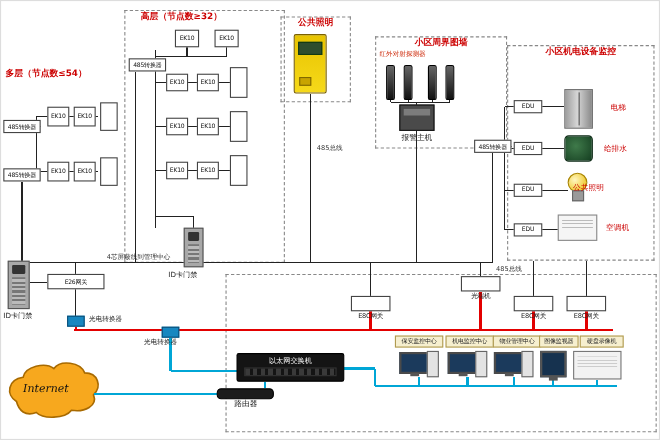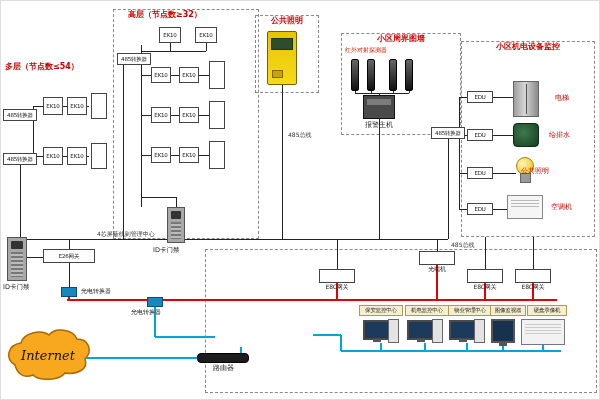--- a/index.html
+++ b/index.html
@@ -145,21 +145,21 @@
     <div class="tnode" style="left: 80px; top: 287px; font-size: 6px; color: rgb(34, 34, 34);">光电转换器</div>
     <div class="tnode" style="left: 130px; top: 308px; font-size: 6px; color: rgb(34, 34, 34);">光电转换器</div>
     <div class="tnode" style="left: 212px; top: 364px; font-size: 7px; color: rgb(34, 34, 34); font-family: Liberation Mono, monospace;">路由器</div>
     <div class="tnode" style="left: 287px; top: 131px; font-size: 6px; color: rgb(51, 51, 51);">485总线</div>
     <div class="tnode" style="left: 450px; top: 241px; font-size: 6px; color: rgb(51, 51, 51);">485总线</div>
     <div class="tnode" style="left: 96px; top: 230px; font-size: 6px; color: rgb(51, 51, 51);">4芯屏蔽线到管理中心</div>
     <div class="tnode" style="left: 554px; top: 94px; font-size: 7px; color: rgb(204, 0, 0);">电梯</div>
     <div class="tnode" style="left: 548px; top: 131px; font-size: 7px; color: rgb(204, 0, 0);">给排水</div>
     <div class="tnode" style="left: 520px; top: 167px; font-size: 7px; color: rgb(204, 0, 0);">公共照明</div>
     <div class="tnode" style="left: 550px; top: 203px; font-size: 7px; color: rgb(204, 0, 0);">空调机</div>
-    <div class="tnode i serif" style="left: 20px; top: 348px; font-size: 13px; color: rgb(17, 17, 17);">Internet</div>
+    <div class="tnode i serif" style="left: 20px; top: 348px; font-size: 10px; color: rgb(17, 17, 17);">Internet</div>
     <div class="node t-box" style="left: 116px; top: 52px; width: 34px; height: 12px;">485转换器</div>
     <div class="node t-box" style="left: 158px; top: 26px; width: 22px; height: 16px;">EK10</div>
     <div class="node t-box" style="left: 194px; top: 26px; width: 22px; height: 16px;">EK10</div>
     <div class="node t-box" style="left: 150px; top: 66px; width: 20px; height: 16px;">EK10</div>
     <div class="node t-box" style="left: 178px; top: 66px; width: 20px; height: 16px;">EK10</div>
     <div class="node t-box" style="left: 208px; top: 60px; width: 16px; height: 28px;"></div>
     <div class="node t-box" style="left: 150px; top: 106px; width: 20px; height: 16px;">EK10</div>
     <div class="node t-box" style="left: 178px; top: 106px; width: 20px; height: 16px;">EK10</div>
     <div class="node t-box" style="left: 208px; top: 100px; width: 16px; height: 28px;"></div>
     <div class="node t-box" style="left: 150px; top: 146px; width: 20px; height: 16px;">EK10</div>
@@ -194,20 +194,23 @@
     <div class="node t-kiosk" style="left: 266px; top: 30px; width: 30px; height: 54px;"></div>
     <div class="node t-bar" style="left: 350px; top: 58px; width: 8px; height: 32px;"></div>
     <div class="node t-bar" style="left: 366px; top: 58px; width: 8px; height: 32px;"></div>
     <div class="node t-bar" style="left: 388px; top: 58px; width: 8px; height: 32px;"></div>
     <div class="node t-bar" style="left: 404px; top: 58px; width: 8px; height: 32px;"></div>
     <div class="node t-dark" style="left: 362px; top: 94px; width: 32px; height: 24px;"></div>
     <div class="node t-intercom" style="left: 166px; top: 206px; width: 18px; height: 36px;"></div>
     <div class="node t-intercom" style="left: 6px; top: 236px; width: 20px; height: 44px;"></div>
     <div class="node t-blue" style="left: 60px; top: 286px; width: 16px; height: 10px;"></div>
     <div class="node t-blue" style="left: 146px; top: 296px; width: 16px; height: 10px;"></div>
+    <div class="node t-switch" style="left: 214px; top: 320px; width: 98px; height: 26px;">
+      <span class="swlabel">以太网交换机</span>
+    </div>
     <div class="node t-router" style="left: 196px; top: 352px; width: 52px; height: 10px;"></div>
     <div class="node t-chip" style="left: 358px; top: 304px; width: 44px; height: 11px;">保安监控中心</div>
     <div class="node t-chip" style="left: 404px; top: 304px; width: 44px; height: 11px;">机电监控中心</div>
     <div class="node t-chip" style="left: 447px; top: 304px; width: 44px; height: 11px;">物业管理中心</div>
     <div class="node t-chip" style="left: 489px; top: 304px; width: 36px; height: 11px;">图像监视器</div>
     <div class="node t-chip" style="left: 526px; top: 304px; width: 40px; height: 11px;">硬盘录像机</div>
     <div class="node t-computer" style="left: 362px; top: 318px; width: 36px; height: 24px;">
       <i class="mon"></i>
       <i class="tw"></i>
     </div>

